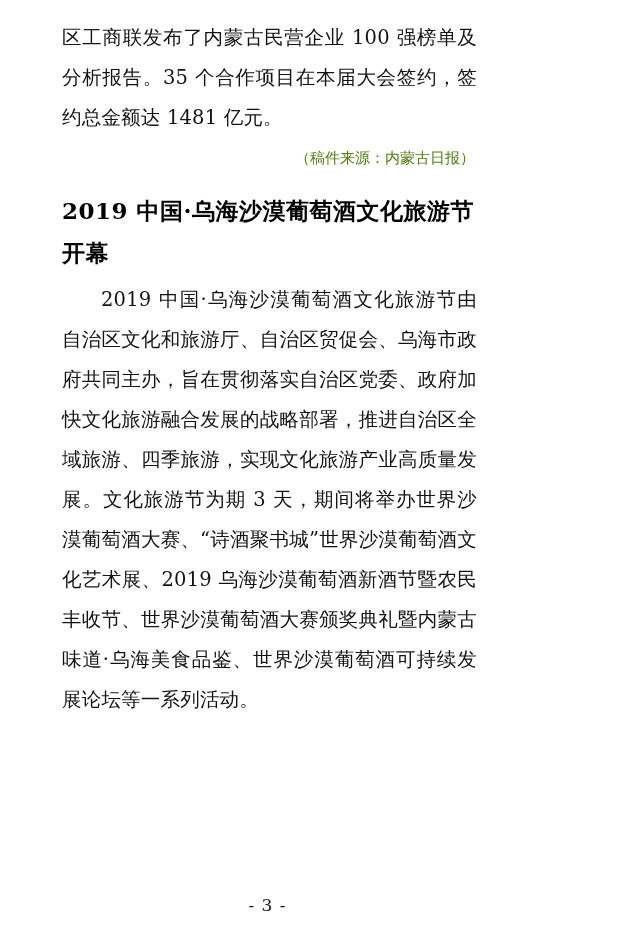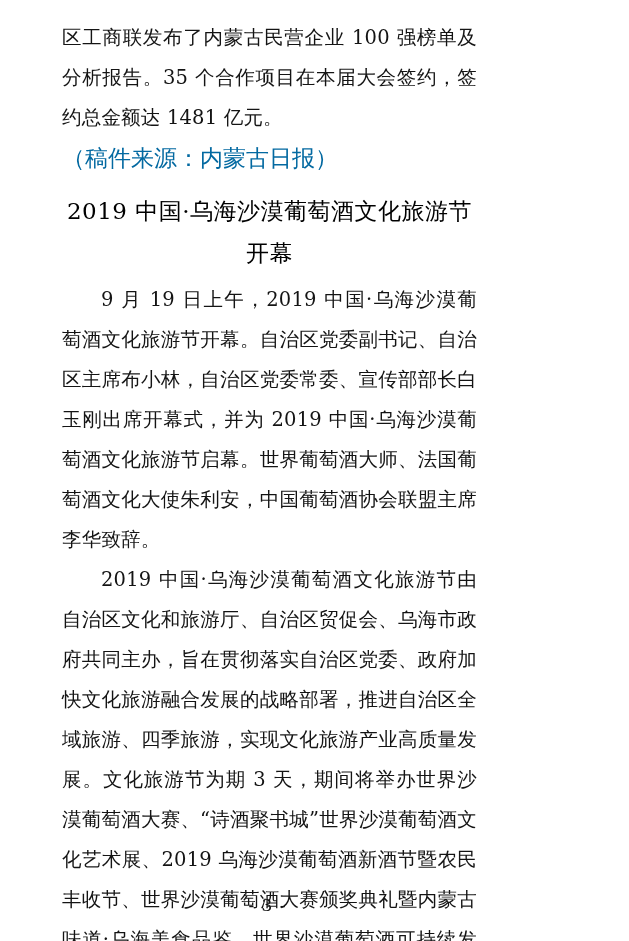--- a/index.html
+++ b/index.html
@@ -28,34 +28,34 @@
     text-justify: inter-ideograph;
     letter-spacing: 0.2px;
     margin: 0;
     color: #141414;
   }
   .indent {
     text-indent: 2em;
   }
   .heading {
     font-family: "DejaVu Serif", "Liberation Serif", serif;
-    font-weight: normal;
+    font-weight: bold;
     font-size: 23px;
     line-height: 42px;
-    text-align: center;
     letter-spacing: 0.5px;
     margin: 12px 0 6px 0;
     color: #000000;
   }
   .source-line {
-    font-size: 23px;
+    font-size: 15px;
     line-height: 40px;
+    text-align: right;
     margin: 0;
     padding-right: 2px;
-    color: #0369a1;
+    color: #4d7c0f;
   }
   .page-number {
     position: absolute;
     left: 0;
     right: 0;
     bottom: 26px;
     text-align: center;
     font-size: 17px;
     letter-spacing: 1px;
     color: #141414;
@@ -66,19 +66,18 @@
 
 <div class="page">
 
   <p class="para">区工商联发布了内蒙古民营企业 100 强榜单及分析报告。35 个合作项目在本届大会签约，签约总金额达 1481 亿元。</p>
 
 
   <p class="source-line">（稿件来源：内蒙古日报）</p>
 
   <h2 class="heading">2019 中国·乌海沙漠葡萄酒文化旅游节开幕</h2>
 
-  <p class="para indent">9 月 19 日上午，2019 中国·乌海沙漠葡萄酒文化旅游节开幕。自治区党委副书记、自治区主席布小林，自治区党委常委、宣传部部长白玉刚出席开幕式，并为 2019 中国·乌海沙漠葡萄酒文化旅游节启幕。世界葡萄酒大师、法国葡萄酒文化大使朱利安，中国葡萄酒协会联盟主席李华致辞。</p>
 
   <p class="para indent">2019 中国·乌海沙漠葡萄酒文化旅游节由自治区文化和旅游厅、自治区贸促会、乌海市政府共同主办，旨在贯彻落实自治区党委、政府加快文化旅游融合发展的战略部署，推进自治区全域旅游、四季旅游，实现文化旅游产业高质量发展。文化旅游节为期 3 天，期间将举办世界沙漠葡萄酒大赛、“诗酒聚书城”世界沙漠葡萄酒文化艺术展、2019 乌海沙漠葡萄酒新酒节暨农民丰收节、世界沙漠葡萄酒大赛颁奖典礼暨内蒙古味道·乌海美食品鉴、世界沙漠葡萄酒可持续发展论坛等一系列活动。</p>
 
   <div class="page-number">- 3 -</div>
 
 </div>
 
 </body></html>

